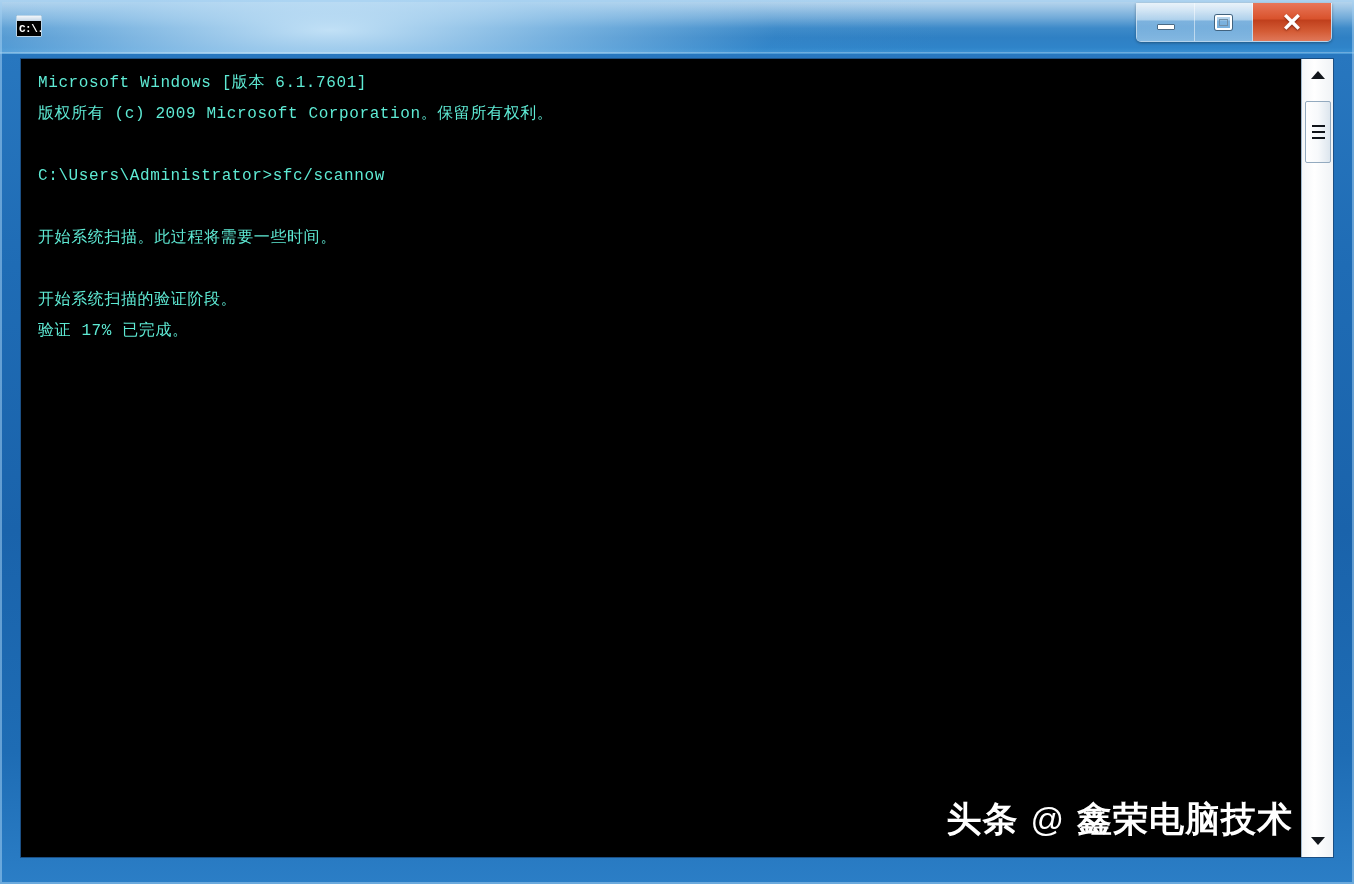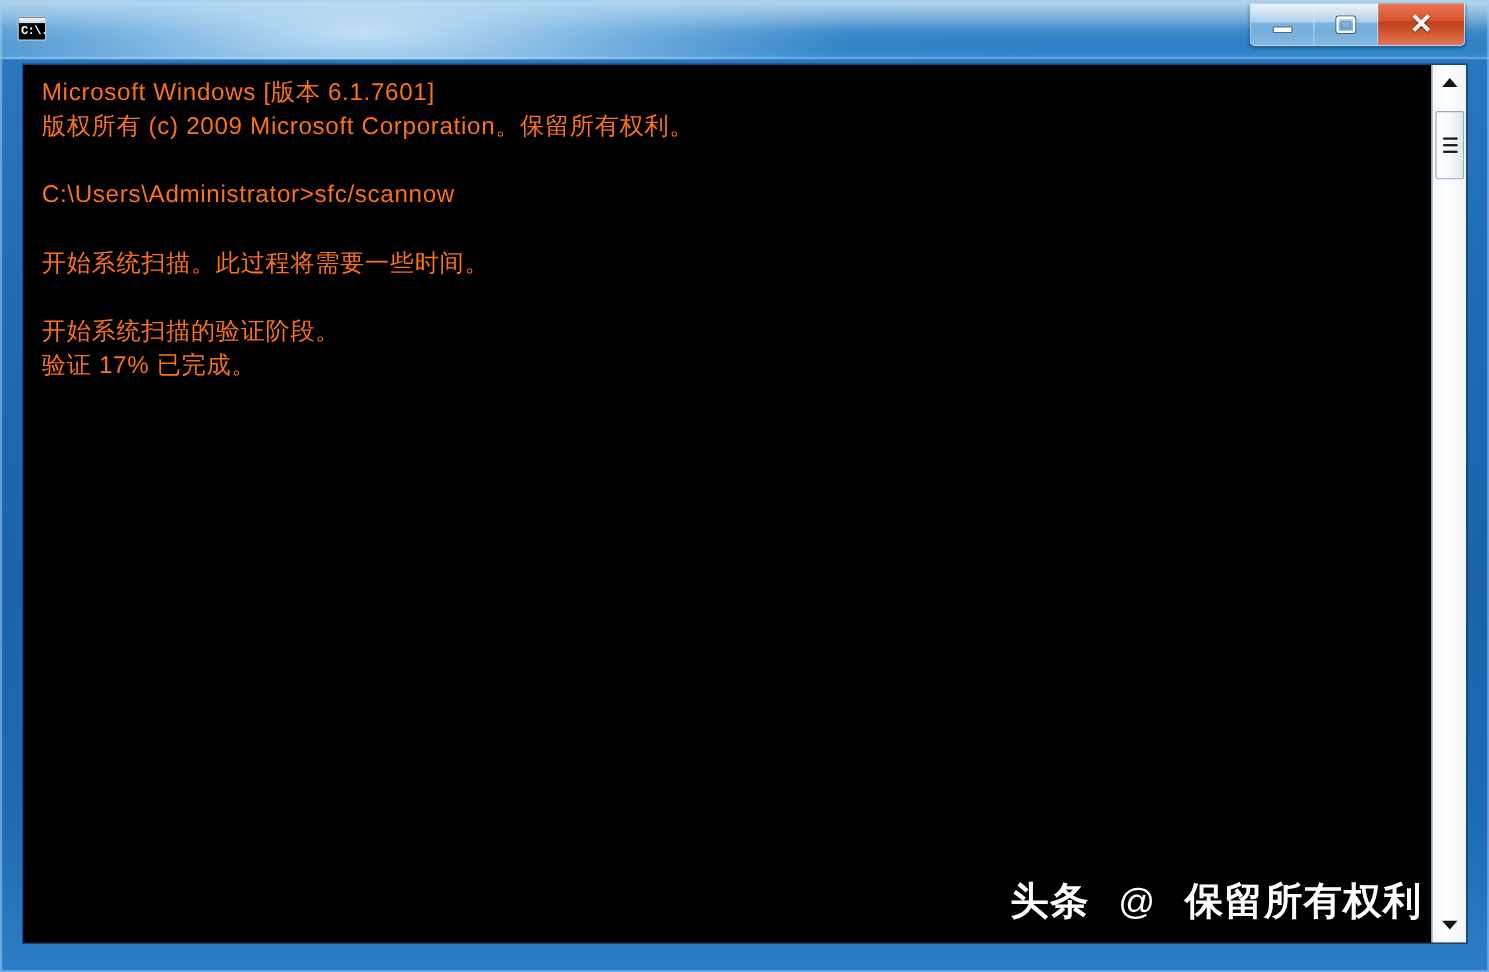--- a/index.html
+++ b/index.html
@@ -180,23 +180,23 @@
     background: #000000;
     border: 1px solid #1b4f84;
     box-sizing: border-box;
     overflow: hidden;
   }
   .console-text {
     position: absolute;
     left: 17px;
     top: 9px;
     width: 1250px;
-    color: #f97316;
-    font-family: Liberation Sans, sans-serif;
-    font-size: 22px;
+    color: #5eead4;
+    font-family: Liberation Mono, monospace;
+    font-size: 16px;
     line-height: 31px;
     white-space: pre;
     letter-spacing: 0.6px;
   }
   .console-text .line { min-height: 31px; }
   .console-text .blank { height: 31px; }
 
   
   .scrollbar {
     position: absolute;
@@ -259,21 +259,21 @@
     right: 40px;
     bottom: 14px;
     color: #ffffff;
     font-size: 35px;
     font-weight: bold;
     font-family: "Liberation Sans", sans-serif;
     letter-spacing: 1px;
     white-space: nowrap;
     display: flex;
     align-items: baseline;
-    gap: 26px;
+    gap: 12px;
   }
   .watermark .at { font-size: 33px; font-weight: normal; }
 </style>
 </head>
 <body>
 
 <div id="screen">
   <div class="window">
 
     <div class="titlebar">
@@ -308,19 +308,19 @@
           <i></i>
         </div>
         <div class="sb-btn down">
           <span class="arrow-down"></span>
         </div>
       </div>
 
       <div class="watermark">
         <span>头条</span>
         <span class="at">@</span>
-        <span>保留所有权利</span>
+        <span>鑫荣电脑技术</span>
       </div>
     </div>
 
     <div class="frame-outer-highlight"></div>
   </div>
 </div>
 
 </body></html>

